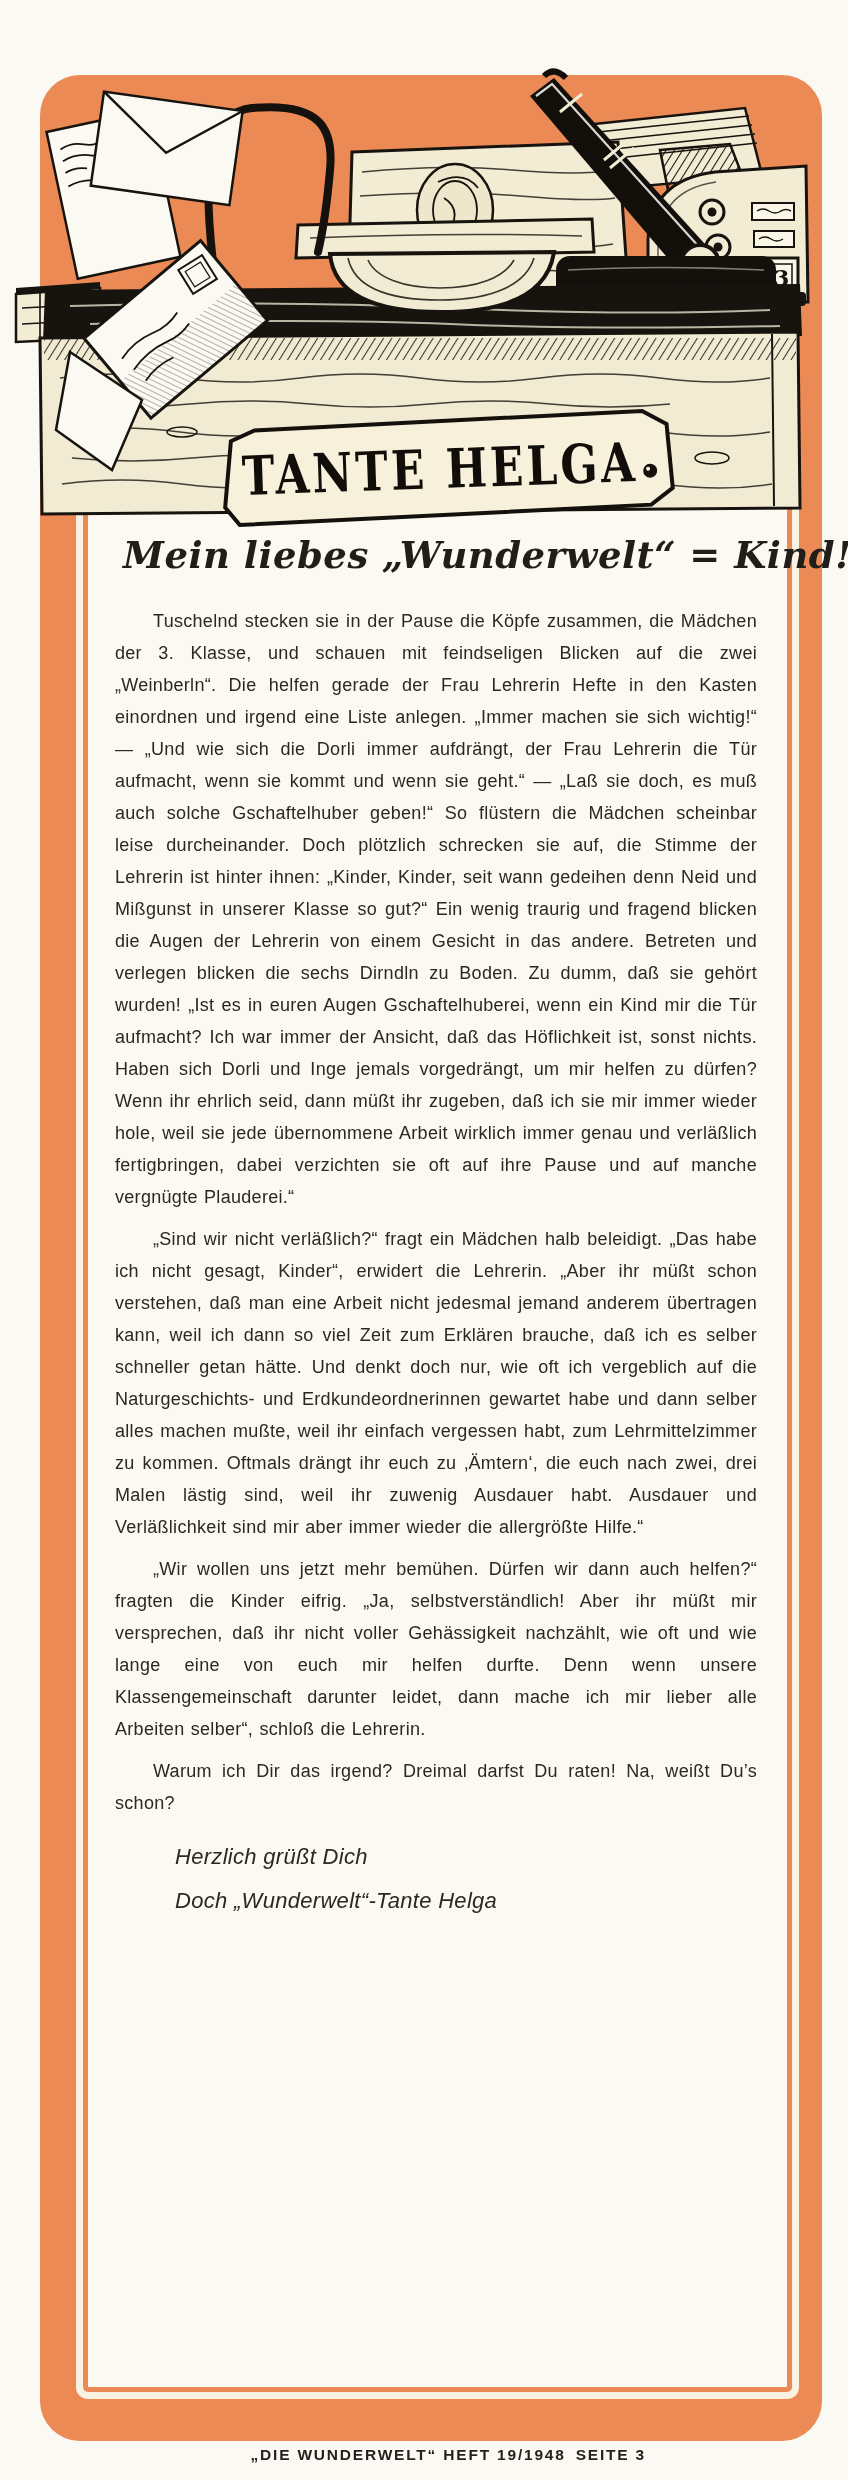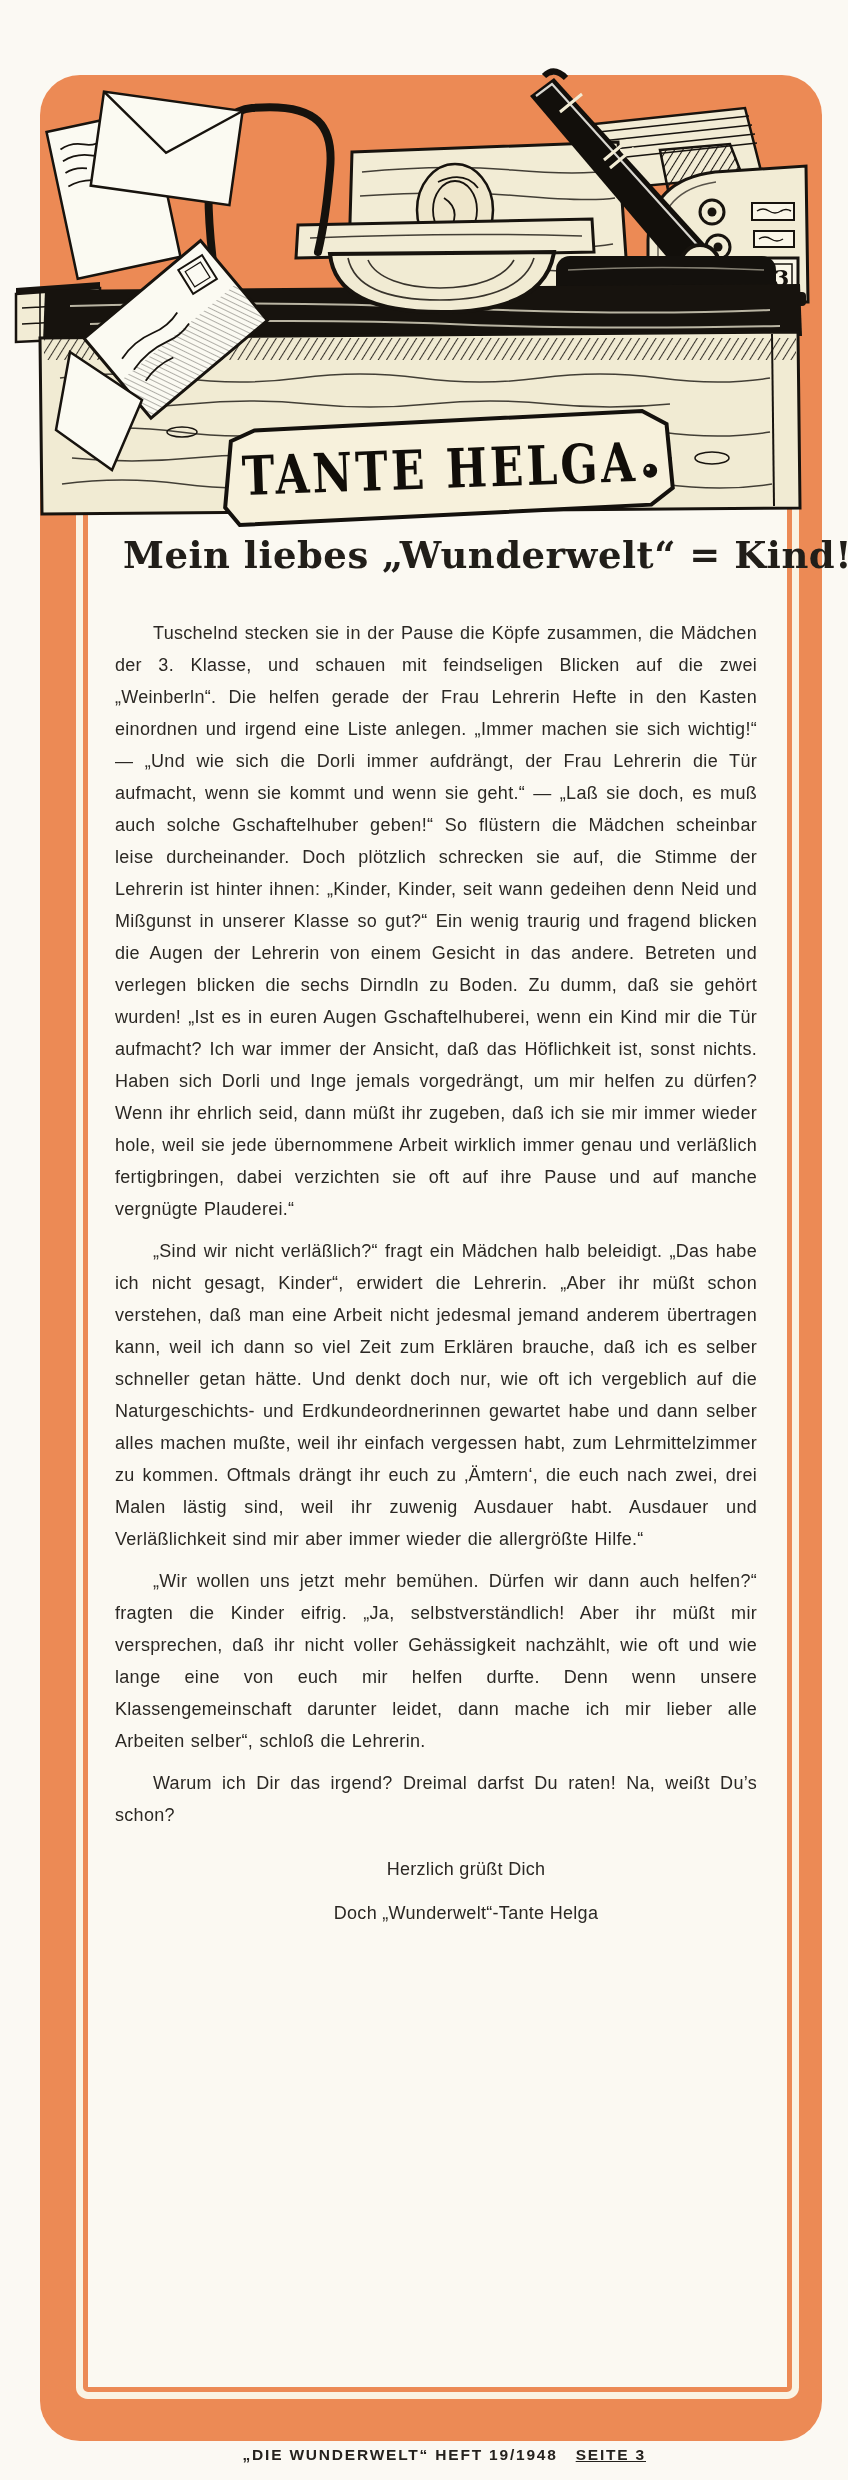--- a/index.html
+++ b/index.html
@@ -17,37 +17,37 @@
     box-sizing:border-box;background:#FBF9F2;
     border:5px solid #EC8A55;border-radius:5px;
     box-shadow:0 0 0 7px #FAF3E3;z-index:2;
   }
   .illustration{position:absolute;left:0;top:0;width:848px;height:560px;z-index:3;}
   .letter{
     position:absolute;left:115px;top:533px;width:642px;z-index:4;
     color:#2B2824;
   }
   .salutation{
-    margin:0 0 40px 8px;
-    font-family:"DejaVu Serif",serif;font-weight:700;
+    margin:0 0 28px 8px;
+    font-family:"DejaVu Serif",serif;font-style:italic;font-weight:700;
     font-size:37px;letter-spacing:.5px;color:#211E19;white-space:nowrap;
   }
   .letter p{
     margin:0 0 10px 0;
     font-size:18px;line-height:32px;letter-spacing:.3px;word-spacing:1px;
     text-align:justify;text-indent:38px;
     hyphens:auto;-webkit-hyphens:auto;
   }
-  .closing{margin-top:16px;text-align:center;padding-left:60px;
-    font-size:18px;line-height:44px;letter-spacing:.3px;}
+  .closing{margin-top:16px;text-align:left;padding-left:60px;
+    font-size:22px;line-height:44px;letter-spacing:.3px;font-style:italic;}
   .footer{
     position:absolute;left:0;top:2446px;width:646px;text-align:right;z-index:1;
     font-weight:700;font-size:15.5px;letter-spacing:1.8px;color:#25221E;
   }
-  .footer .seite{margin-left:18px;text-decoration:underline;}
+  .footer .seite{margin-left:10px;}
   svg text.sign{
     font-family:"DejaVu Serif",serif;font-weight:700;
   }
 </style>
 </head>
 <body>
 
 <div class="frame-band"></div>
 <div class="content-panel"></div>
 

